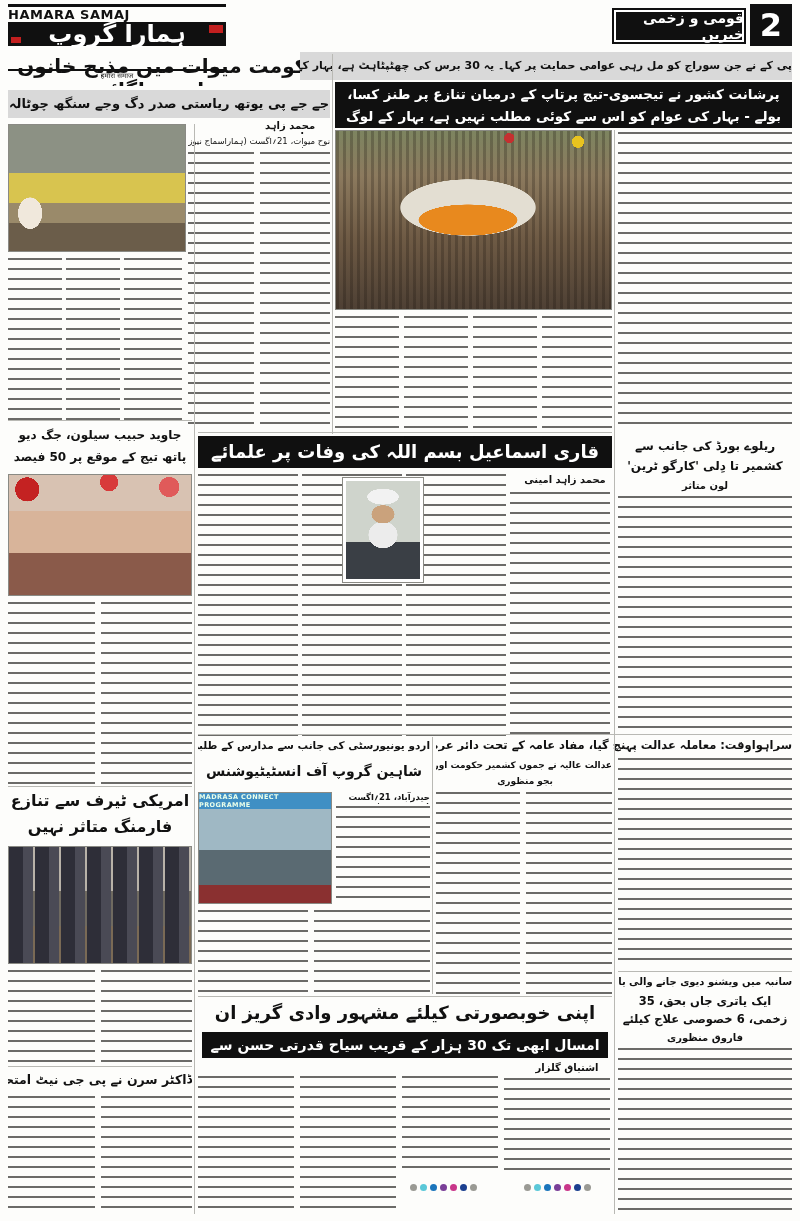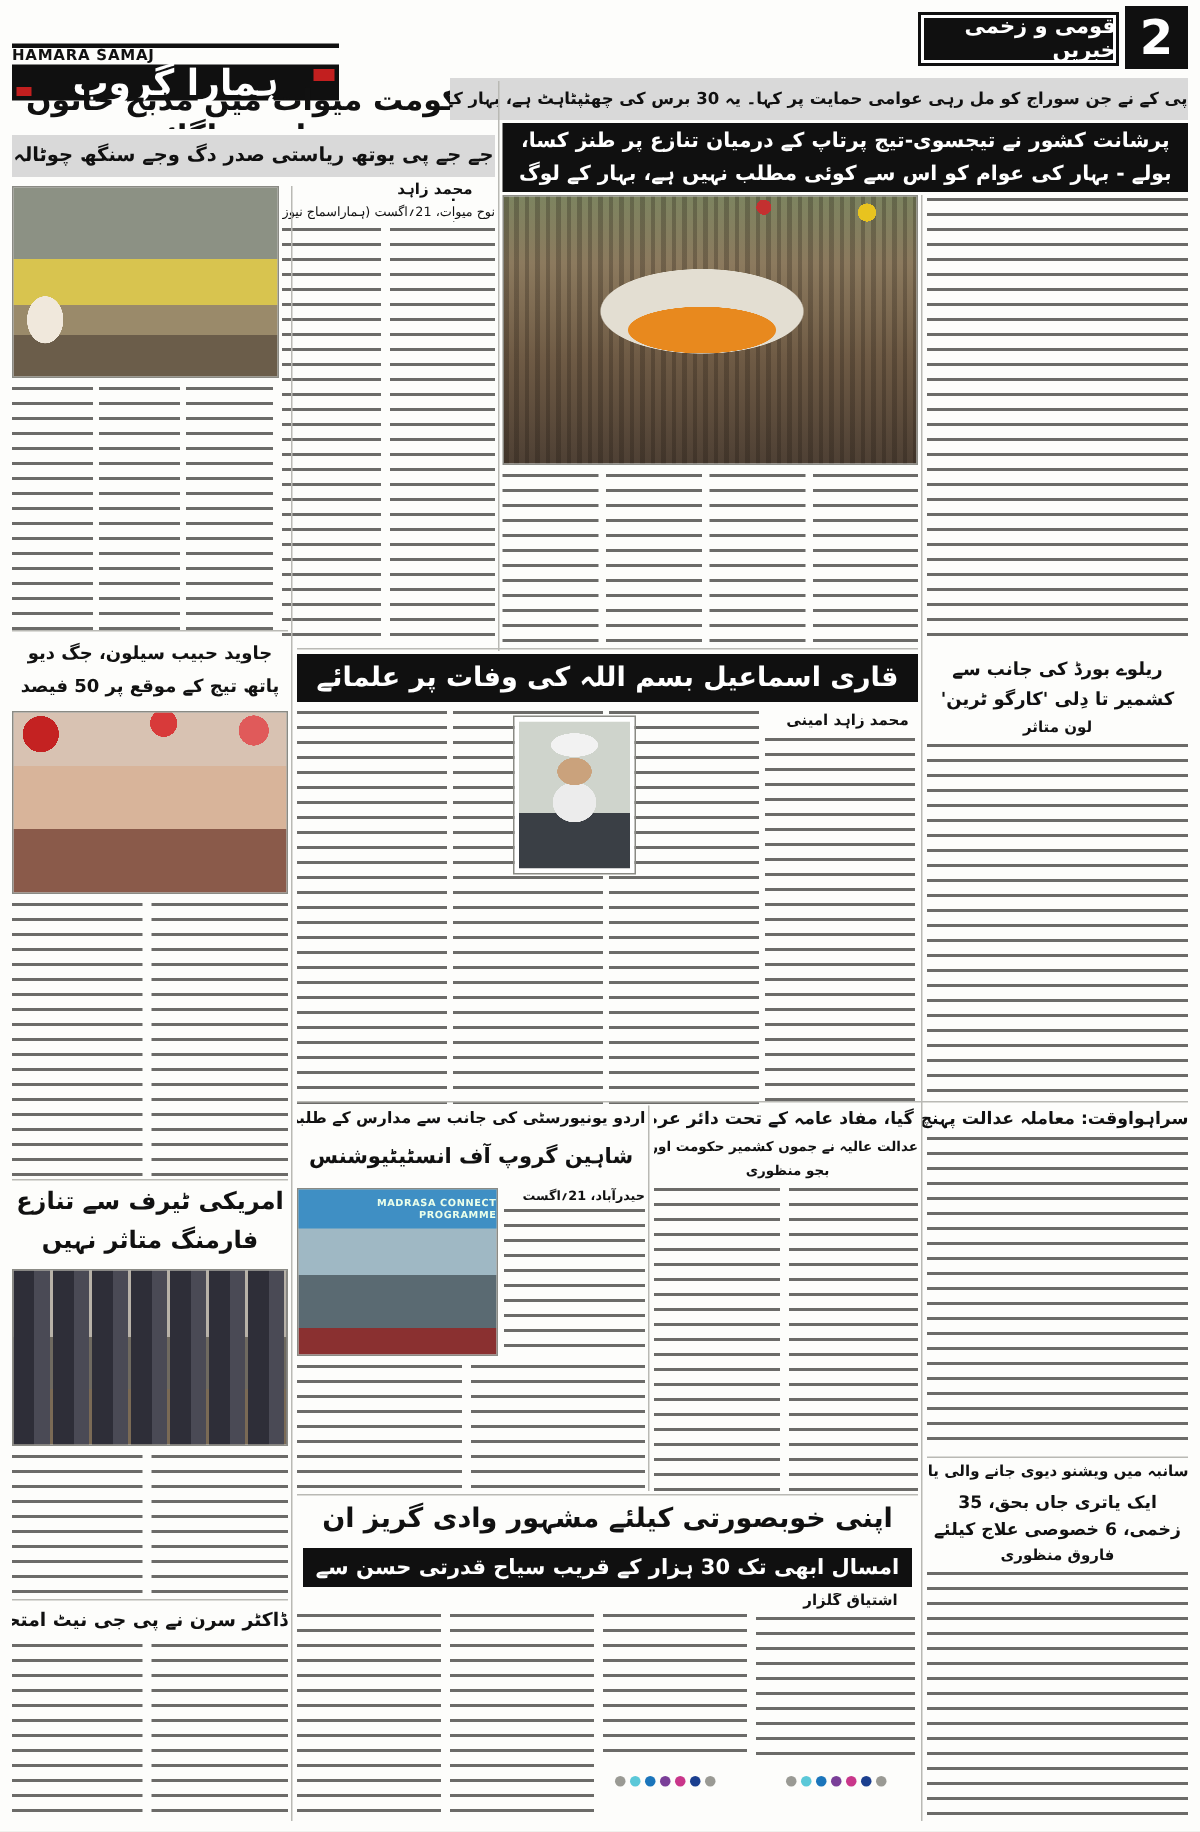--- a/index.html
+++ b/index.html
@@ -21,21 +21,21 @@
       #33322f 0px,#33322f 1.8px,transparent 1.8px,transparent 10px);
     opacity:.72;
   }
   .vline{background:#b9b9b4;width:1px;}
   .hline{background:#b9b9b4;height:1px;}
   .photo{border:1px solid #8a8a84;}
   .dotrow{display:flex;gap:3px;align-items:center;}
   .dotrow span{width:7px;height:7px;border-radius:50%;display:block;}
   .dash{width:10px;height:2px;background:#9a9a94;border-radius:1px;}
   
-  .m-eng{font-weight:bold;font-size:10px;letter-spacing:.5px;border-top:3px solid #101010;margin-top:25px;}
+  .m-eng{font-weight:bold;font-size:13px;letter-spacing:.5px;border-top:3px solid #101010;}
   .m-box{background:#101010;color:#fff;display:flex;align-items:center;justify-content:center;
          font-weight:bold;font-size:24px;}
   .m-hin{font-size:7px;text-align:center;border-top:2px solid #101010;color:#222;margin-top:23px;}
   .sec-box{background:#101010;color:#fff;display:flex;align-items:center;justify-content:center;
            box-shadow:inset 0 0 0 2px #fff;border:2px solid #101010;font-weight:bold;}
 </style>
 </head>
 <body>
 
 <div id="paper">
@@ -124,21 +124,21 @@
   <div class="abs hl urdu" style="left:618px;top:436px;width:174px;height:40px;font-size:12px;line-height:20px;">
     <span>ریلوے بورڈ کی جانب سے کشمیر تا دِلی 'کارگو ٹرین' چلانے کی منظوری</span>
     
   </div>
   <div class="abs byline urdu" style="left:660px;top:480px;width:90px;height:13px;">لون متاثر</div>
   <div class="abs faux" style="left:618px;top:496px;width:174px;height:236px;"></div>
 
   <div class="abs hl urdu nowrap" style="left:198px;top:737px;width:232px;height:16px;font-size:10.5px;line-height:16px;">اردو یونیورسٹی کی جانب سے مدارس کے طلبہ کے لیے تربیتی مہارت پروگرام کا آغاز</div>
   <div class="abs hl urdu" style="left:198px;top:755px;width:232px;height:32px;font-size:14px;line-height:32px;">شاہین گروپ آف انسٹیٹیوشنس کے اشتراک سے مانو کی اختراعی کوشش</div>
   <div class="abs photo" style="left:198px;top:792px;width:134px;height:112px;background:linear-gradient(180deg,#9fb8c4 0 52%,#5a6a72 52% 84%,#8a3030 84% 100%);">
-    <div style="height:26px;background:#3f8fc4;color:#eaffea;font-size:6.5px;font-weight:bold;display:flex;align-items:center;justify-content:center;letter-spacing:.4px;text-align:right;">MADRASA CONNECT PROGRAMME</div>
+    <div style="height:16px;background:#3f8fc4;color:#eaffea;font-size:6.5px;font-weight:bold;display:flex;align-items:center;justify-content:center;letter-spacing:.4px;">MADRASA CONNECT PROGRAMME</div>
   </div>
   <div class="abs dateline urdu" style="left:336px;top:792px;width:94px;height:12px;font-weight:bold;">حیدرآباد، 21؍اگست (پریس ریلیز/ہمارا سماج)</div>
   <div class="abs faux" style="left:336px;top:806px;width:94px;height:98px;"></div>
   <div class="abs faux" style="left:198px;top:910px;width:110px;height:84px;"></div>
   <div class="abs faux" style="left:314px;top:910px;width:116px;height:84px;"></div>
 
   <div class="abs hl urdu nowrap" style="left:436px;top:737px;width:356px;height:17px;font-size:11.5px;line-height:17px;">سراہواوقت: معاملہ عدالت پہنچ گیا، مفاد عامہ کے تحت دائر عرضی پر سماعت</div>
   <div class="abs hl urdu nowrap" style="left:436px;top:757px;width:176px;height:16px;font-size:9px;line-height:16px;font-weight:bold;">عدالت عالیہ نے جموں کشمیر حکومت اور ایف ایس آئی کو 4 ہفتوں میں جواب دائر کرنے کی ہدایت دی</div>
   <div class="abs byline urdu" style="left:480px;top:776px;width:90px;height:12px;font-size:9px;">بجو منظوری</div>
   <div class="abs faux" style="left:436px;top:792px;width:84px;height:202px;"></div>

